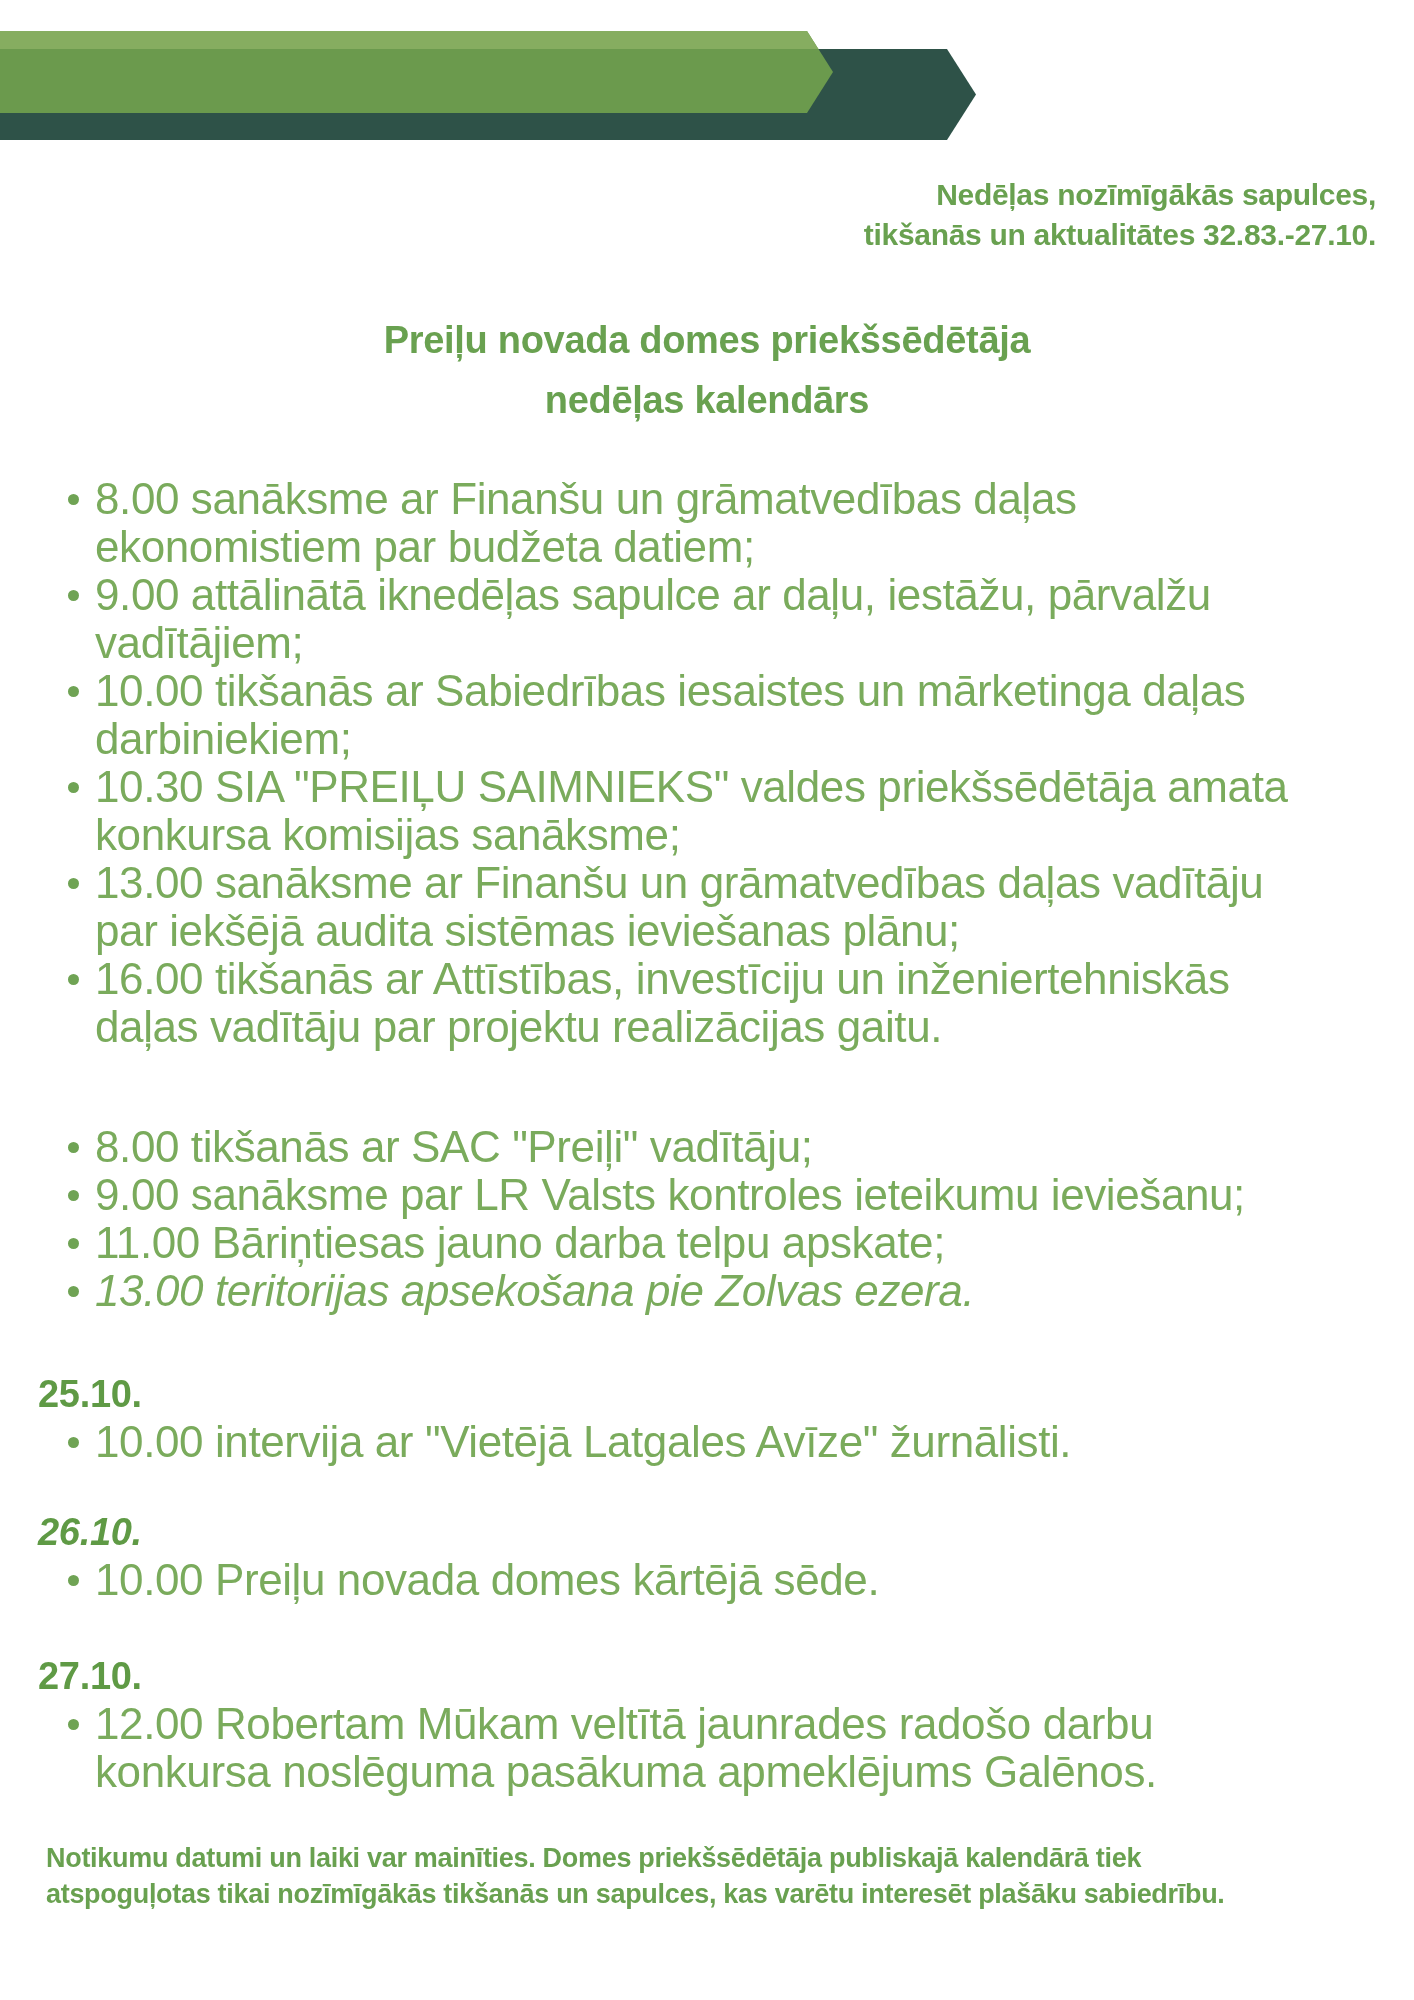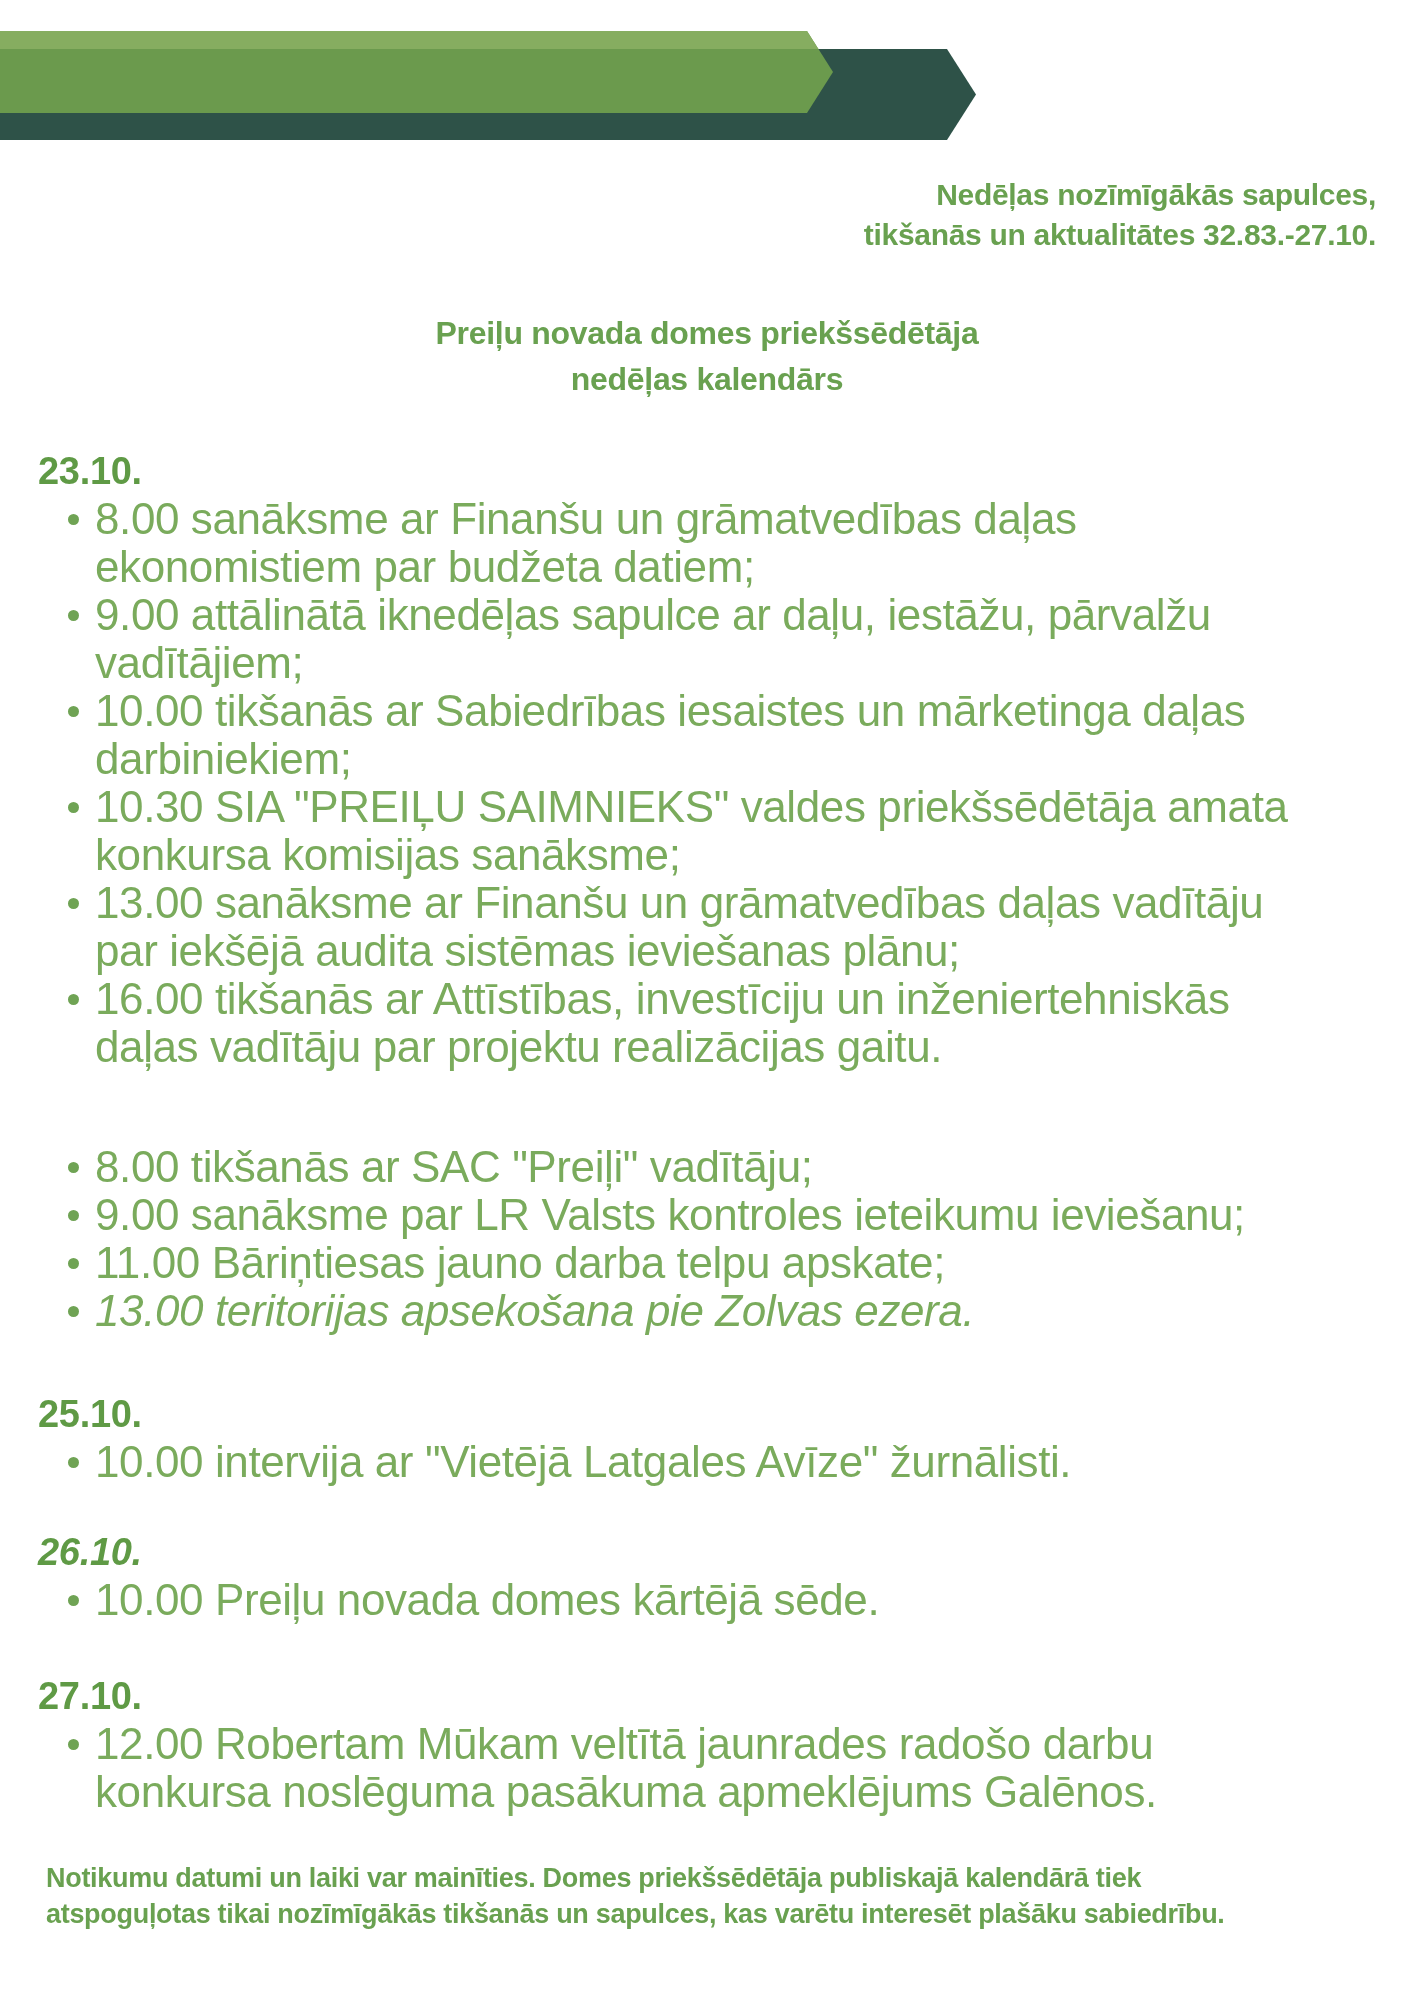--- a/index.html
+++ b/index.html
@@ -20,21 +20,21 @@
   .banner-light{position:absolute;top:0;left:0;width:100%;height:18px;}
   
   .header-right{
     margin-top:25px;padding-right:38px;text-align:right;
     font-weight:bold;font-size:30px;line-height:40px;
     white-space:pre-line;letter-spacing:-0.3px;
   }
   
   .title{
     margin:55px 0 0 0;text-align:center;font-weight:bold;
-    font-size:32px;line-height:46px;white-space:pre-line;letter-spacing:-0.3px;
+    font-size:38px;line-height:60px;white-space:pre-line;letter-spacing:-0.3px;
   }
   
   main{display:block;padding:0 30px 0 38px;}
   section.day{margin:0;}
   section.day:nth-of-type(1){margin-top:45px;}
   section.day:nth-of-type(2){margin-top:72px;}
   section.day:nth-of-type(3){margin-top:55px;}
   section.day:nth-of-type(4){margin-top:42px;}
   section.day:nth-of-type(5){margin-top:48px;}
   .day-date{margin:0;font-size:38px;line-height:48px;font-weight:bold;letter-spacing:-0.3px;}
@@ -61,21 +61,20 @@
 </div>
 
 <div class="header-right" style="color: rgb(105, 161, 80);">Nedēļas nozīmīgākās sapulces,
 tikšanās un aktualitātes 32.83.-27.10.</div>
 
 <h1 class="title" style="color: rgb(105, 161, 80);">Preiļu novada domes priekšsēdētāja
 nedēļas kalendārs</h1>
 
 <main id="sections">
   <section class="day">
-    <h2 class="day-date" style="color: rgb(95, 154, 69);">23.10.</h2>
     <ul class="events">
   <li class="event">
     <span class="dot" style="background: rgb(111, 163, 84);"></span>
     <span class="event-text" style="color: rgb(122, 171, 92);">8.00 sanāksme ar Finanšu un grāmatvedības daļas
 ekonomistiem par budžeta datiem;</span>
   </li>
 
   <li class="event">
     <span class="dot" style="background: rgb(111, 163, 84);"></span>
     <span class="event-text" style="color: rgb(122, 171, 92);">9.00 attālinātā iknedēļas sapulce ar daļu, iestāžu, pārvalžu

